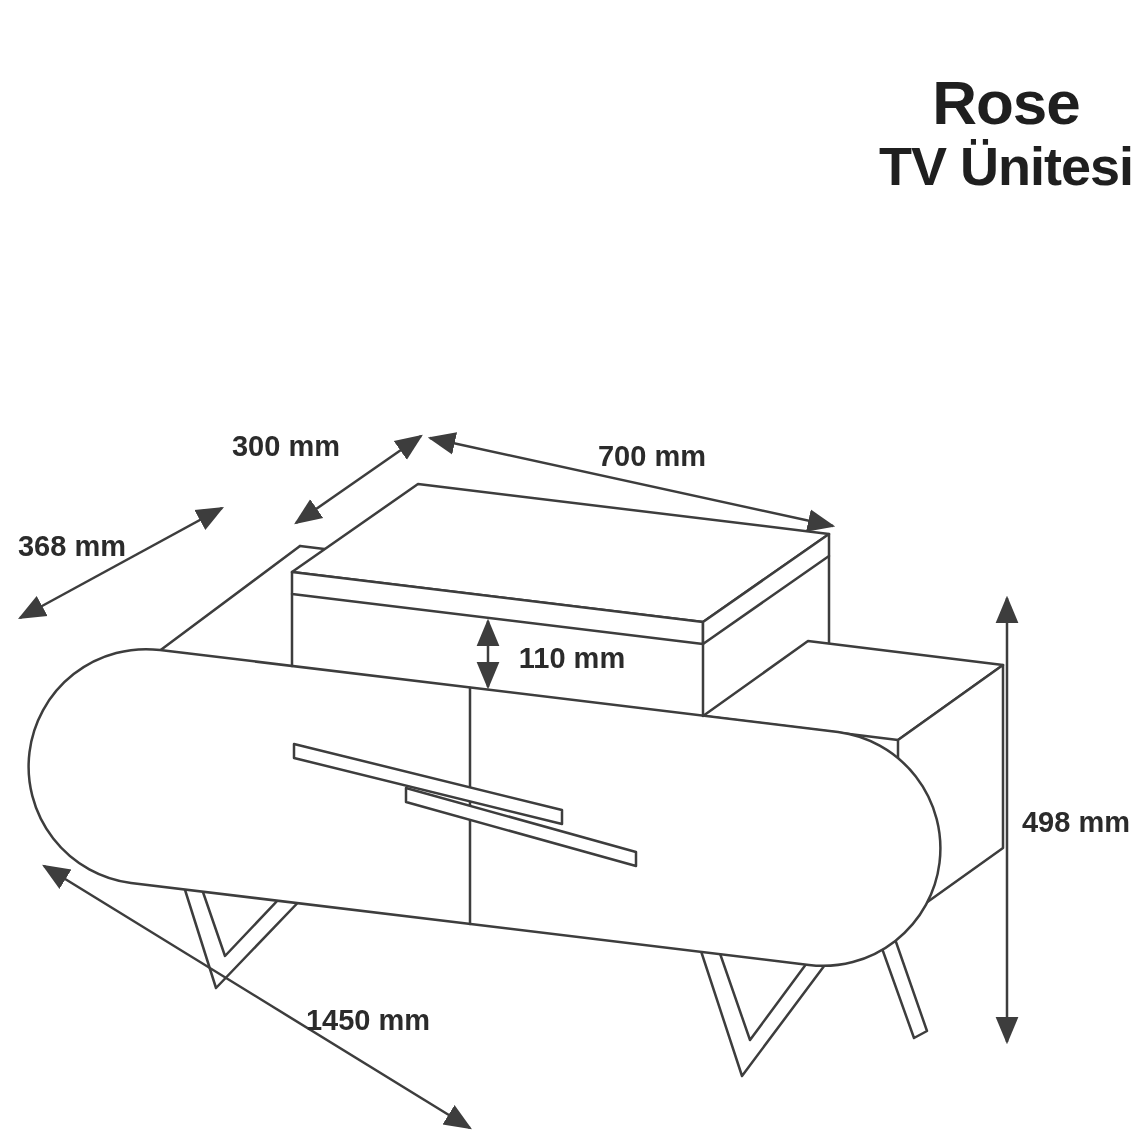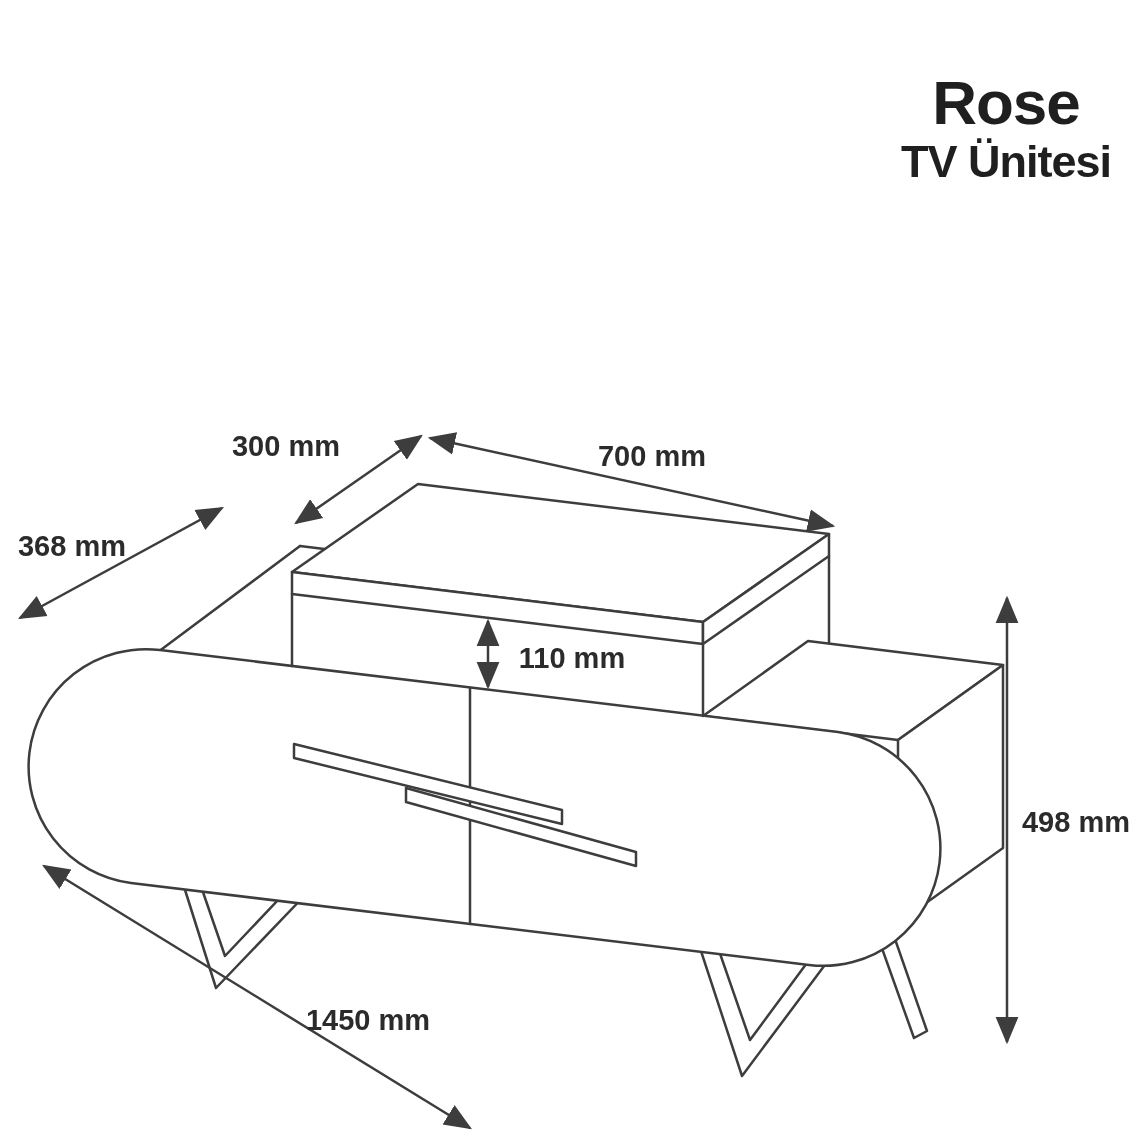--- a/index.html
+++ b/index.html
@@ -29,21 +29,21 @@
     color: #1f1f1f;
     margin-top: 24px;
   }
   .title-line1 {
     font-size: 62px;
     font-weight: 700;
     letter-spacing: -1px;
     line-height: 1.05;
   }
   .title-line2, .title-line3 {
-    font-size: 45px;
+    font-size: 54px;
     font-weight: 700;
     letter-spacing: -1px;
     line-height: 1.18;
   }
   .outline {
     fill: #ffffff;
     stroke: #3d3d3d;
     stroke-width: 2.5;
     stroke-linejoin: round;
   }

